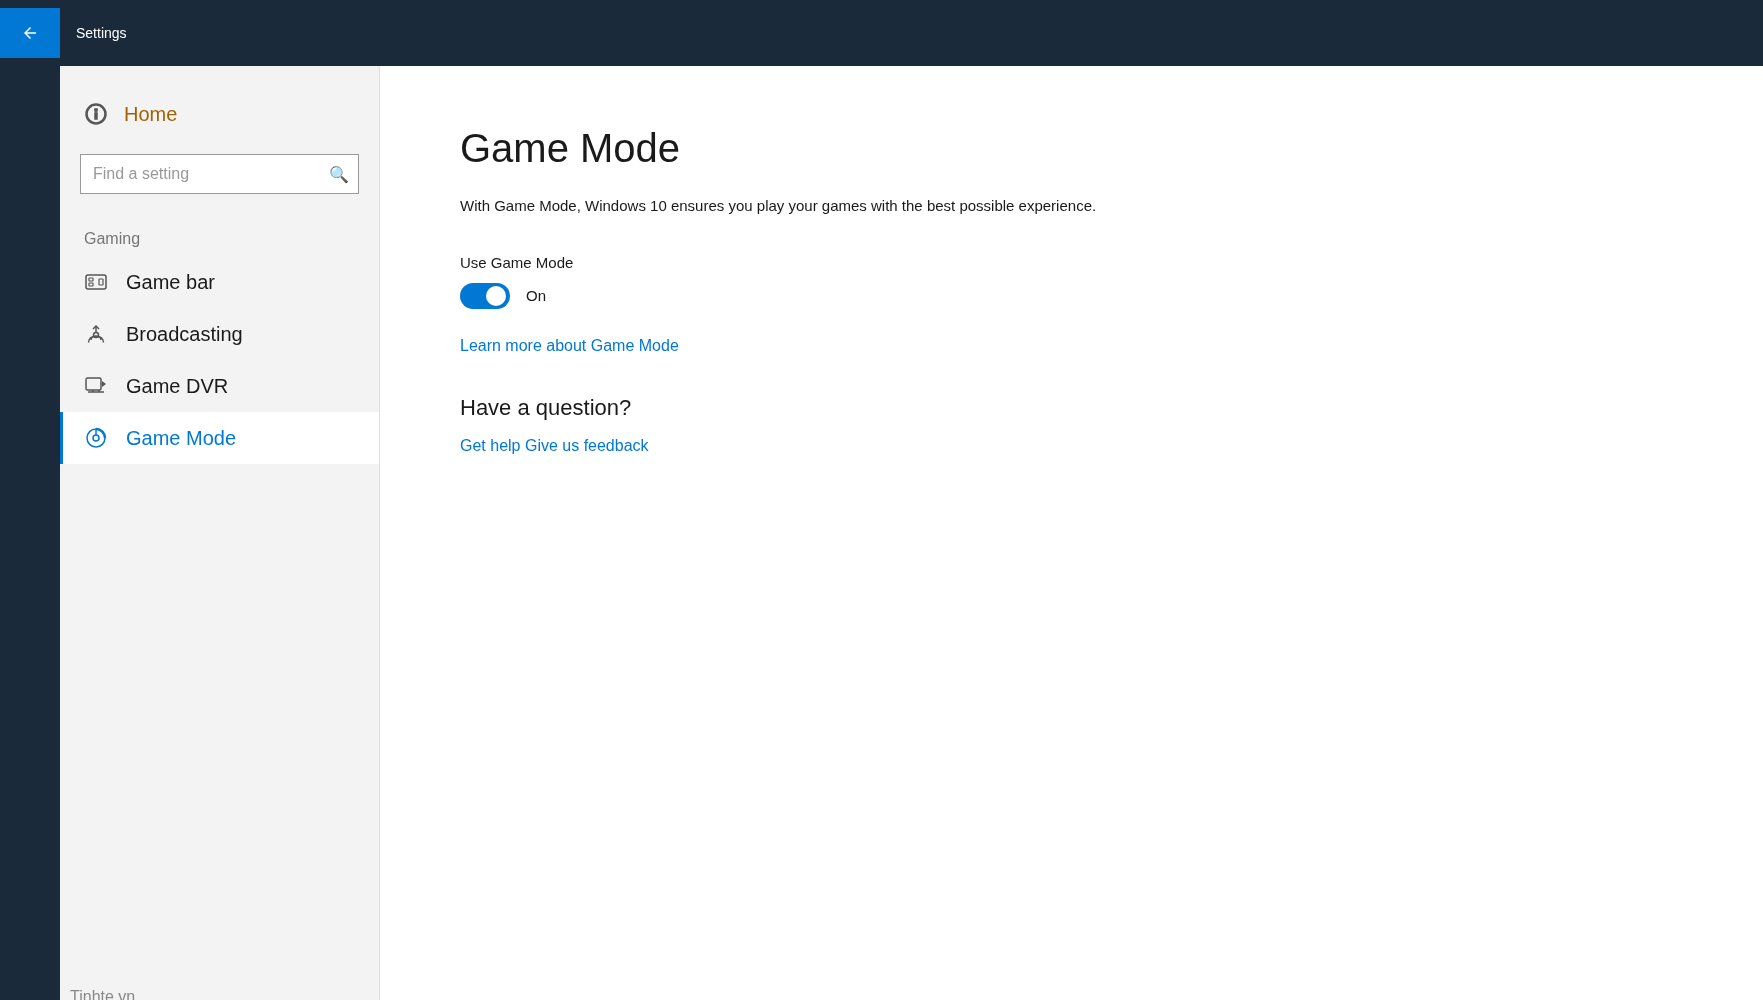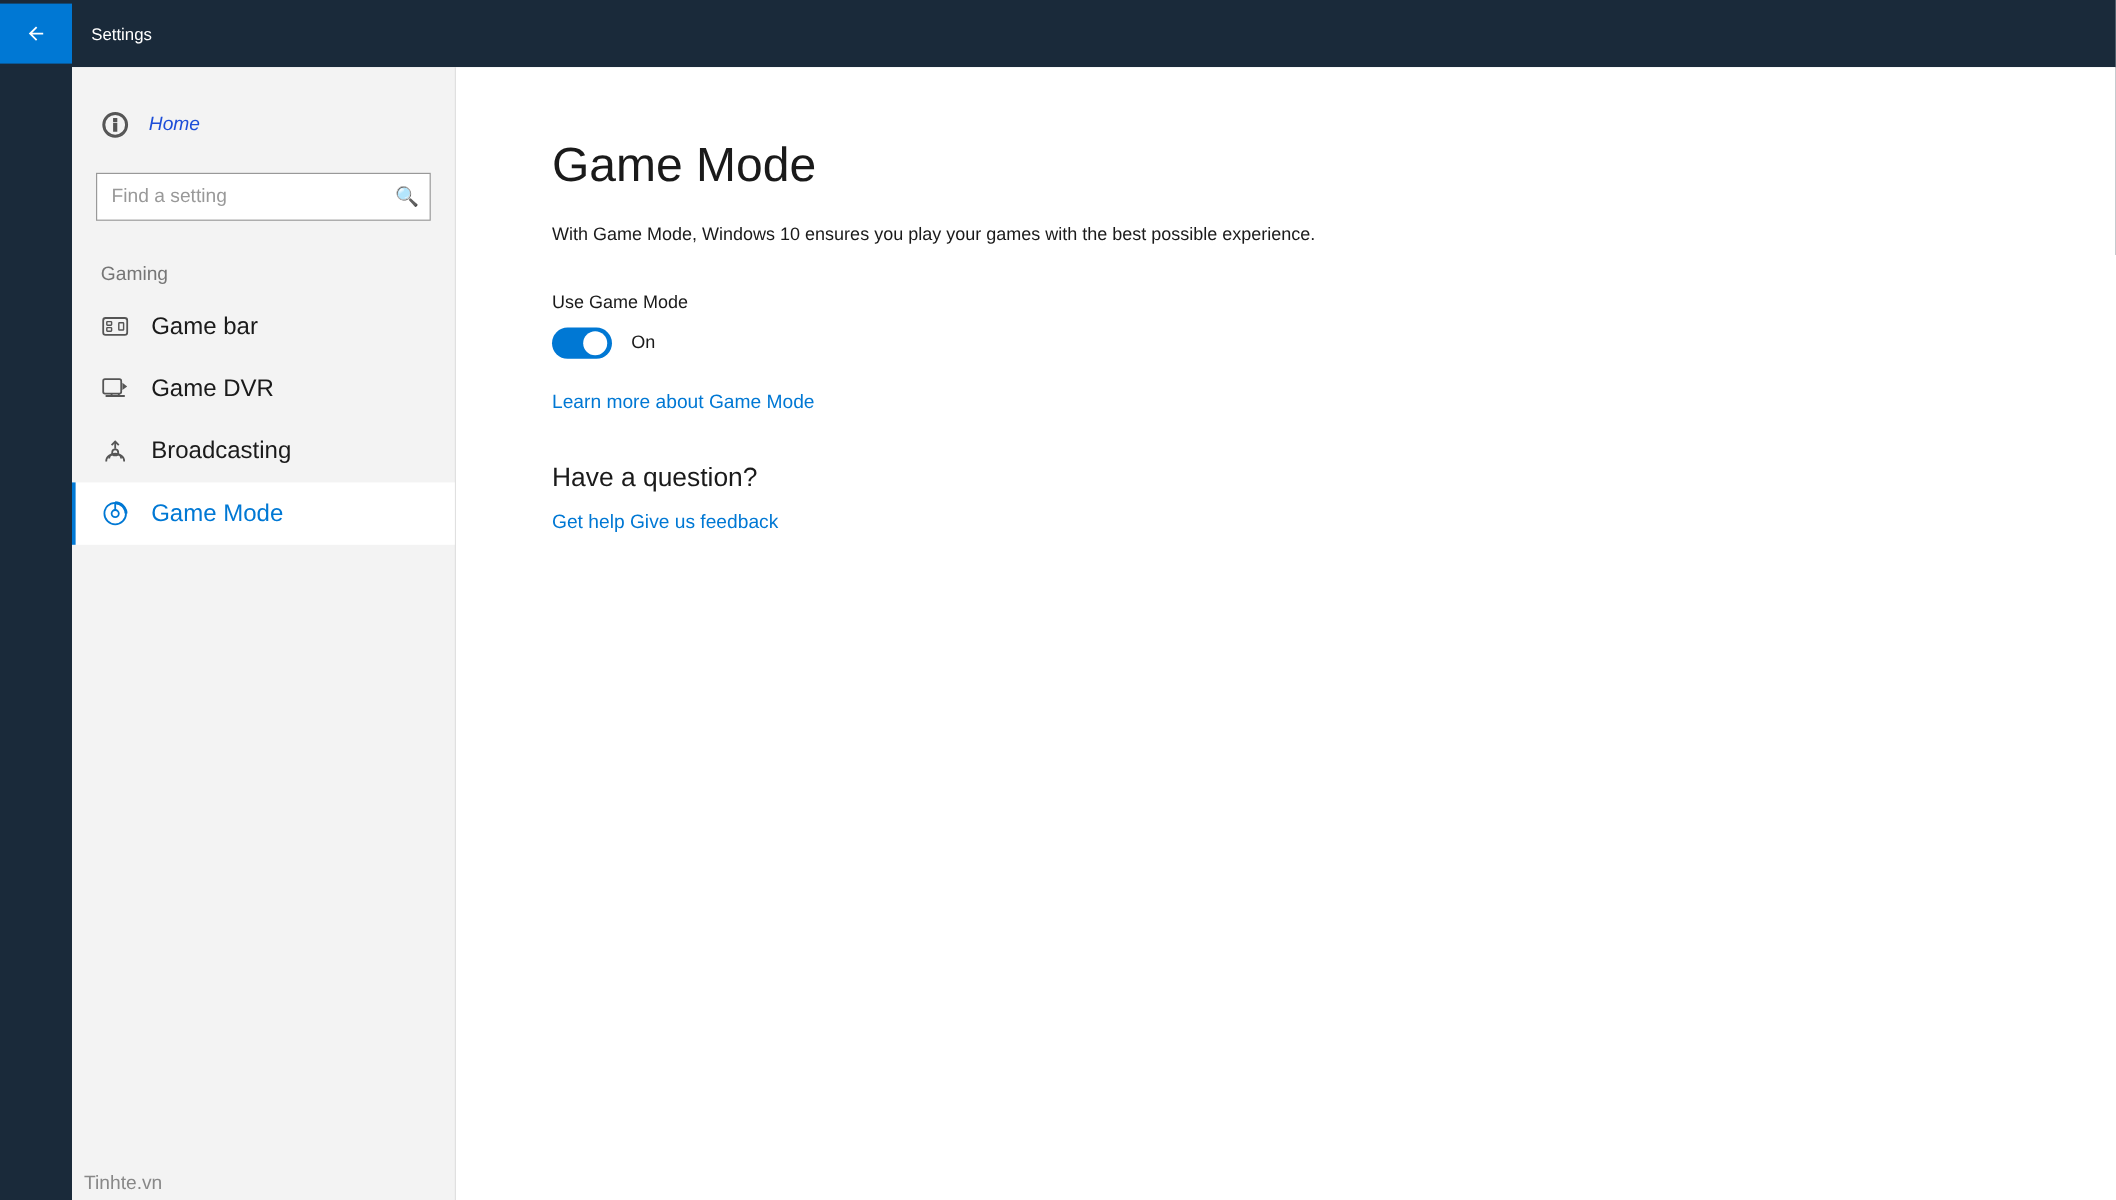--- a/index.html
+++ b/index.html
@@ -10,21 +10,21 @@
 
     body {
       width: 1763px;
       height: 1000px;
       background: #1a2a3a;
       font-family: 'Segoe UI', Arial, sans-serif;
       overflow: hidden;
     }
 
     .titlebar {
-      height: 56px;
+      height: 66px;
       background: #1a2a3a;
       display: flex;
       align-items: center;
     }
 
     .titlebar-back {
       width: 60px;
       height: 50px;
       background: #0078d4;
       display: flex;
@@ -64,23 +64,22 @@
 
     .sidebar-home {
       display: flex;
       align-items: center;
       padding: 12px 24px;
       cursor: pointer;
       gap: 16px;
     }
 
     .sidebar-home-label {
-      font-size: 16px;
-      color: #1d4ed8;
-      font-style: italic;
+      font-size: 20px;
+      color: #a16207;
     }
 
     .search-container {
       margin: 16px 20px;
       position: relative;
     }
 
     .search-input {
       width: 100%;
       height: 40px;
@@ -267,40 +266,40 @@
         <rect x="2" y="5" width="20" height="14" rx="2" fill="none" stroke="#555" stroke-width="1.5"></rect>
         <rect x="5" y="8" width="4" height="3" rx="0.5" fill="none" stroke="#555" stroke-width="1.2"></rect>
         <rect x="5" y="13" width="4" height="3" rx="0.5" fill="none" stroke="#555" stroke-width="1.2"></rect>
         <rect x="15" y="9" width="4" height="6" rx="0.5" fill="none" stroke="#555" stroke-width="1.2"></rect>
       </svg>
       <span class="sidebar-item-label">Game bar</span>
     </div>
 
     <div class="sidebar-item">
       <svg class="icon-svg" viewBox="0 0 24 24">
+        <circle cx="12" cy="13" r="2.5" fill="none" stroke="#555" stroke-width="1.5"></circle>
+        <path d="M7 18 C7 13 17 13 17 18" fill="none" stroke="#555" stroke-width="1.5"></path>
+        <path d="M4.5 20.5 C4.5 12 19.5 12 19.5 20.5" fill="none" stroke="#555" stroke-width="1.5"></path>
+        <line x1="12" y1="4" x2="12" y2="10" stroke="#555" stroke-width="1.5"></line>
+        <path d="M9 7 L12 4 L15 7" fill="none" stroke="#555" stroke-width="1.5"></path>
+      </svg>
+      <span class="sidebar-item-label">Broadcasting</span>
+    </div>
+
+    <div class="sidebar-item">
+      <svg class="icon-svg" viewBox="0 0 24 24">
         <rect x="2" y="4" width="15" height="12" rx="1.5" fill="none" stroke="#555" stroke-width="1.5"></rect>
         <polygon points="18,7 22,10 18,13" fill="#555"></polygon>
         <line x1="4" y1="18" x2="20" y2="18" stroke="#555" stroke-width="1.5"></line>
         <line x1="9" y1="16" x2="9" y2="18" stroke="#555" stroke-width="1.5"></line>
         <line x1="15" y1="16" x2="15" y2="18" stroke="#555" stroke-width="1.5"></line>
       </svg>
       <span class="sidebar-item-label">Game DVR</span>
     </div>
 
-    <div class="sidebar-item">
-      <svg class="icon-svg" viewBox="0 0 24 24">
-        <circle cx="12" cy="13" r="2.5" fill="none" stroke="#555" stroke-width="1.5"></circle>
-        <path d="M7 18 C7 13 17 13 17 18" fill="none" stroke="#555" stroke-width="1.5"></path>
-        <path d="M4.5 20.5 C4.5 12 19.5 12 19.5 20.5" fill="none" stroke="#555" stroke-width="1.5"></path>
-        <line x1="12" y1="4" x2="12" y2="10" stroke="#555" stroke-width="1.5"></line>
-        <path d="M9 7 L12 4 L15 7" fill="none" stroke="#555" stroke-width="1.5"></path>
-      </svg>
-      <span class="sidebar-item-label">Broadcasting</span>
-    </div>
-
     <div class="sidebar-item active">
       <svg class="icon-svg" viewBox="0 0 24 24">
         <circle cx="12" cy="12" r="9" fill="none" stroke="#0078d4" stroke-width="1.5"></circle>
         <path d="M12 3 A9 9 0 0 1 21 12" fill="none" stroke="#0078d4" stroke-width="2.5"></path>
         <circle cx="12" cy="12" r="3" fill="none" stroke="#0078d4" stroke-width="1.5"></circle>
         <line x1="12" y1="3" x2="12" y2="9" stroke="#0078d4" stroke-width="1.5"></line>
       </svg>
       <span class="sidebar-item-label">Game Mode</span>
     </div>
 

